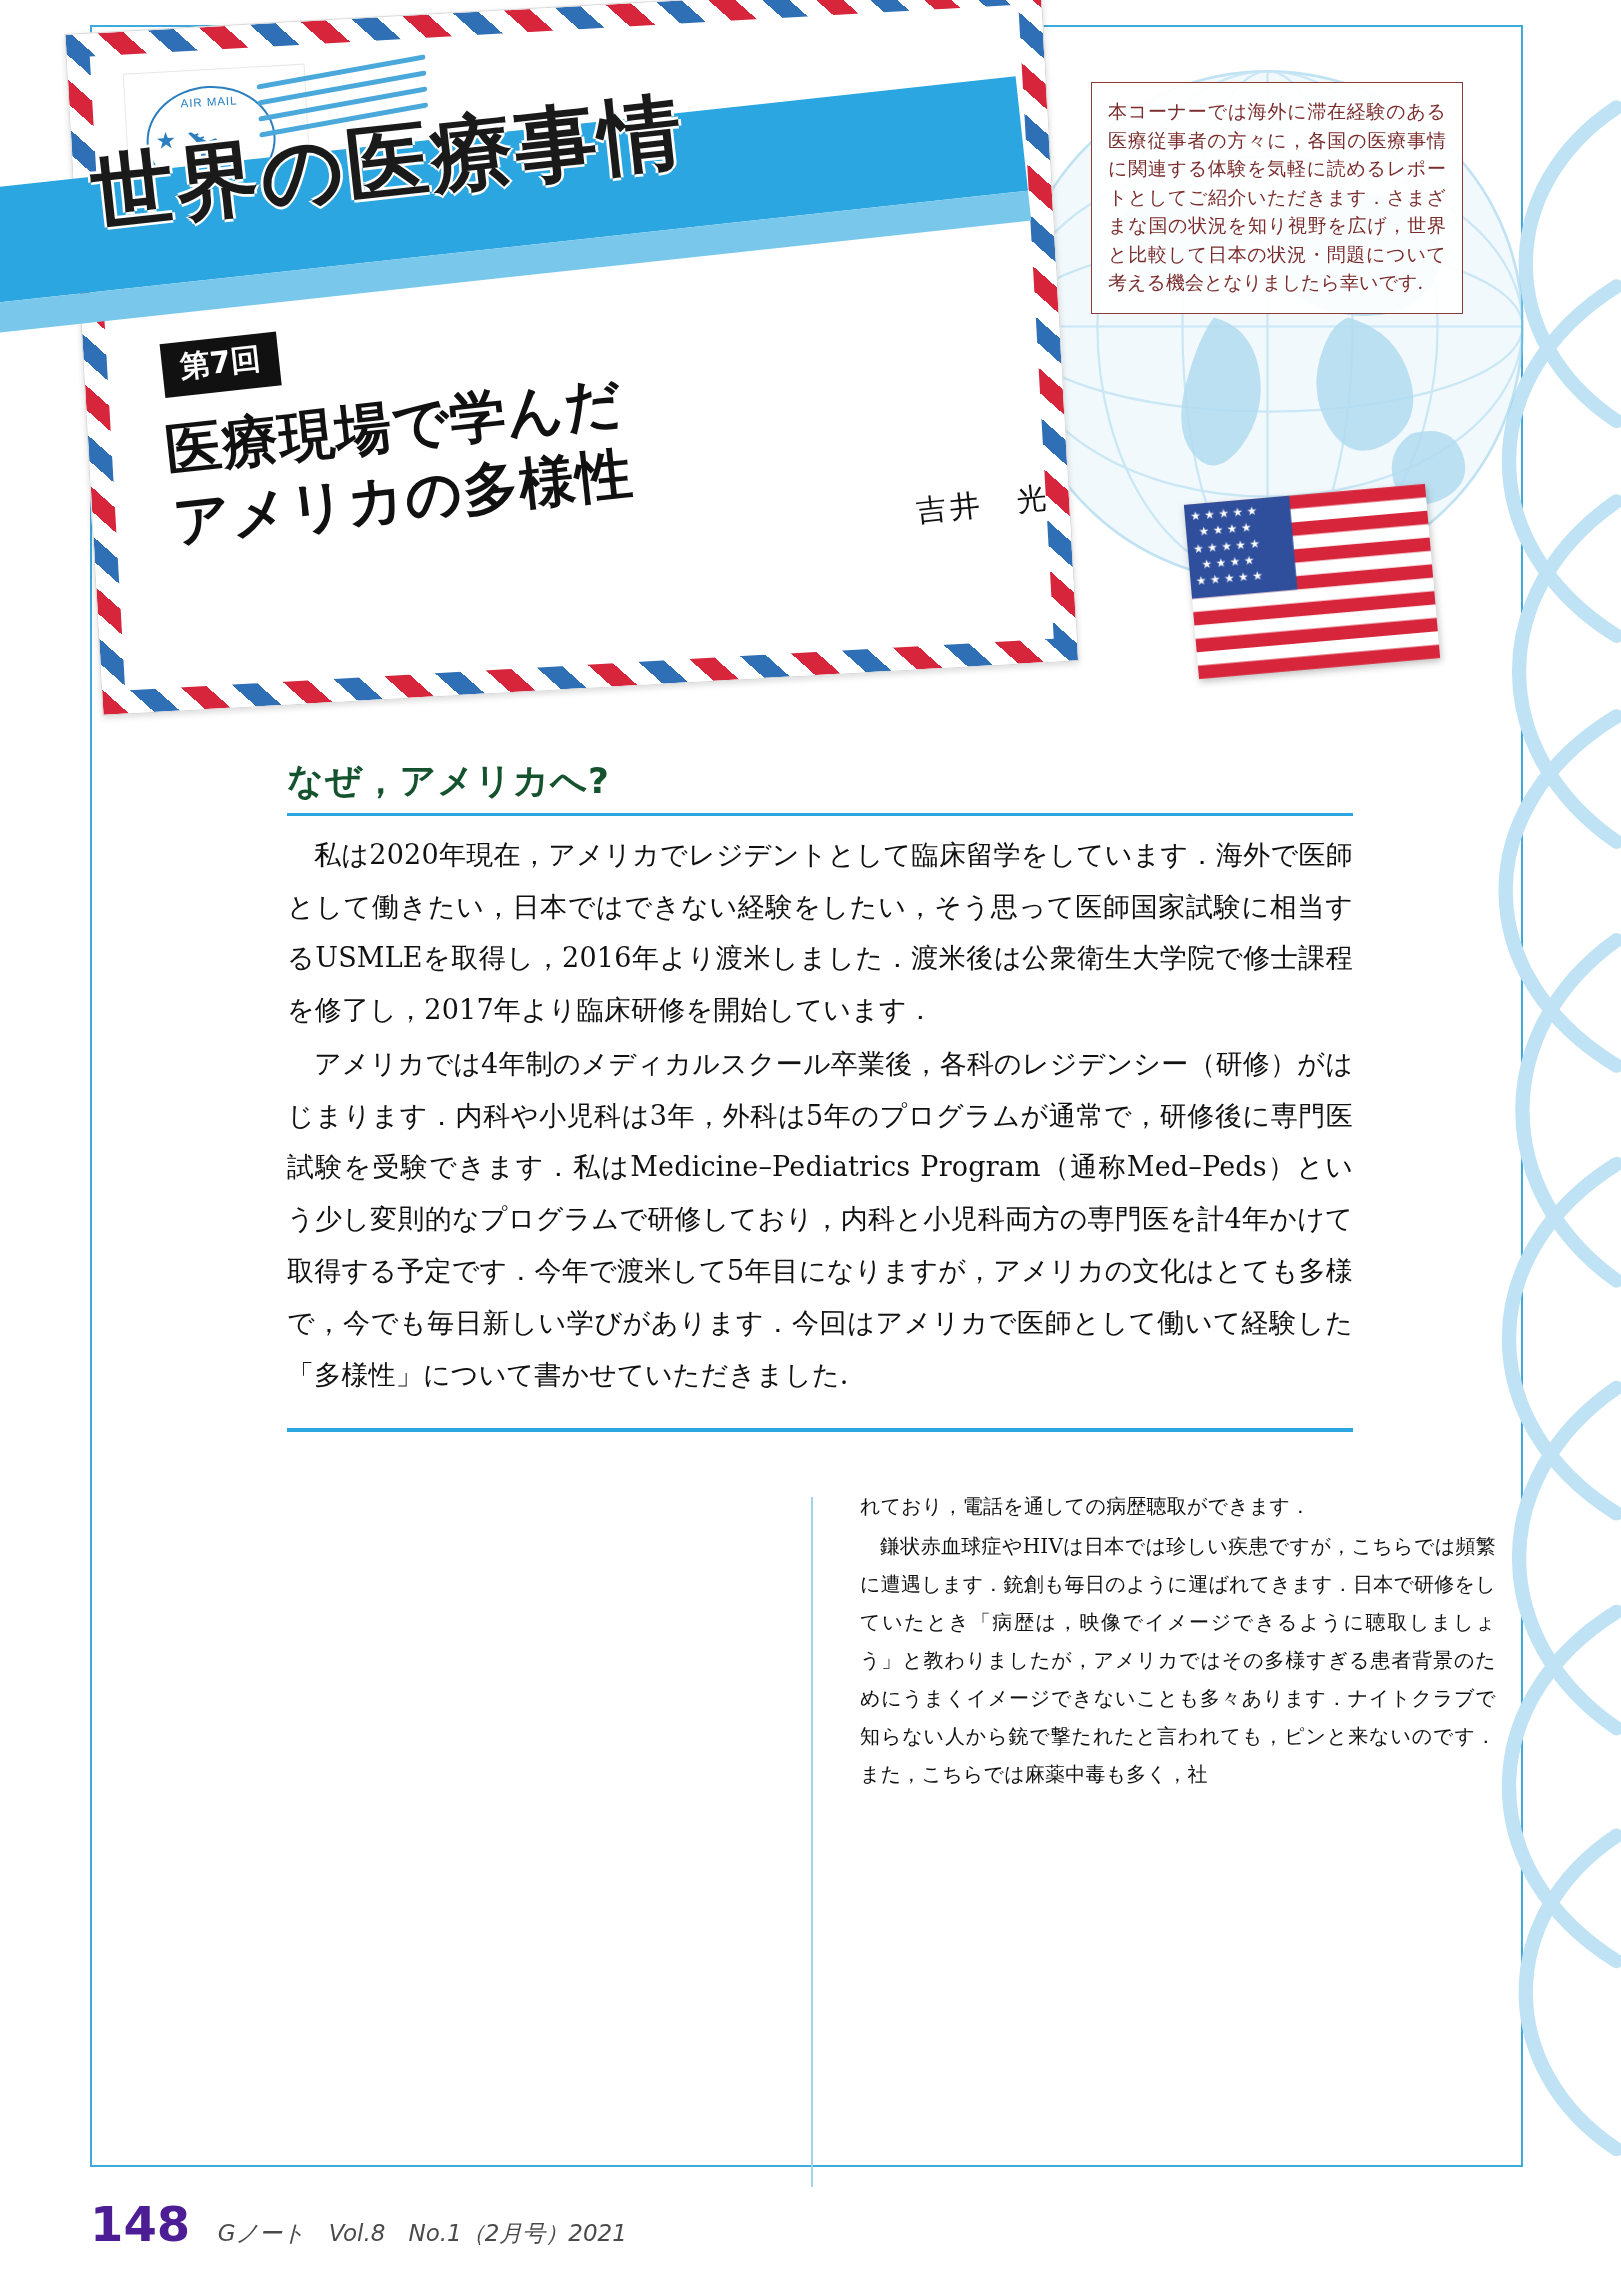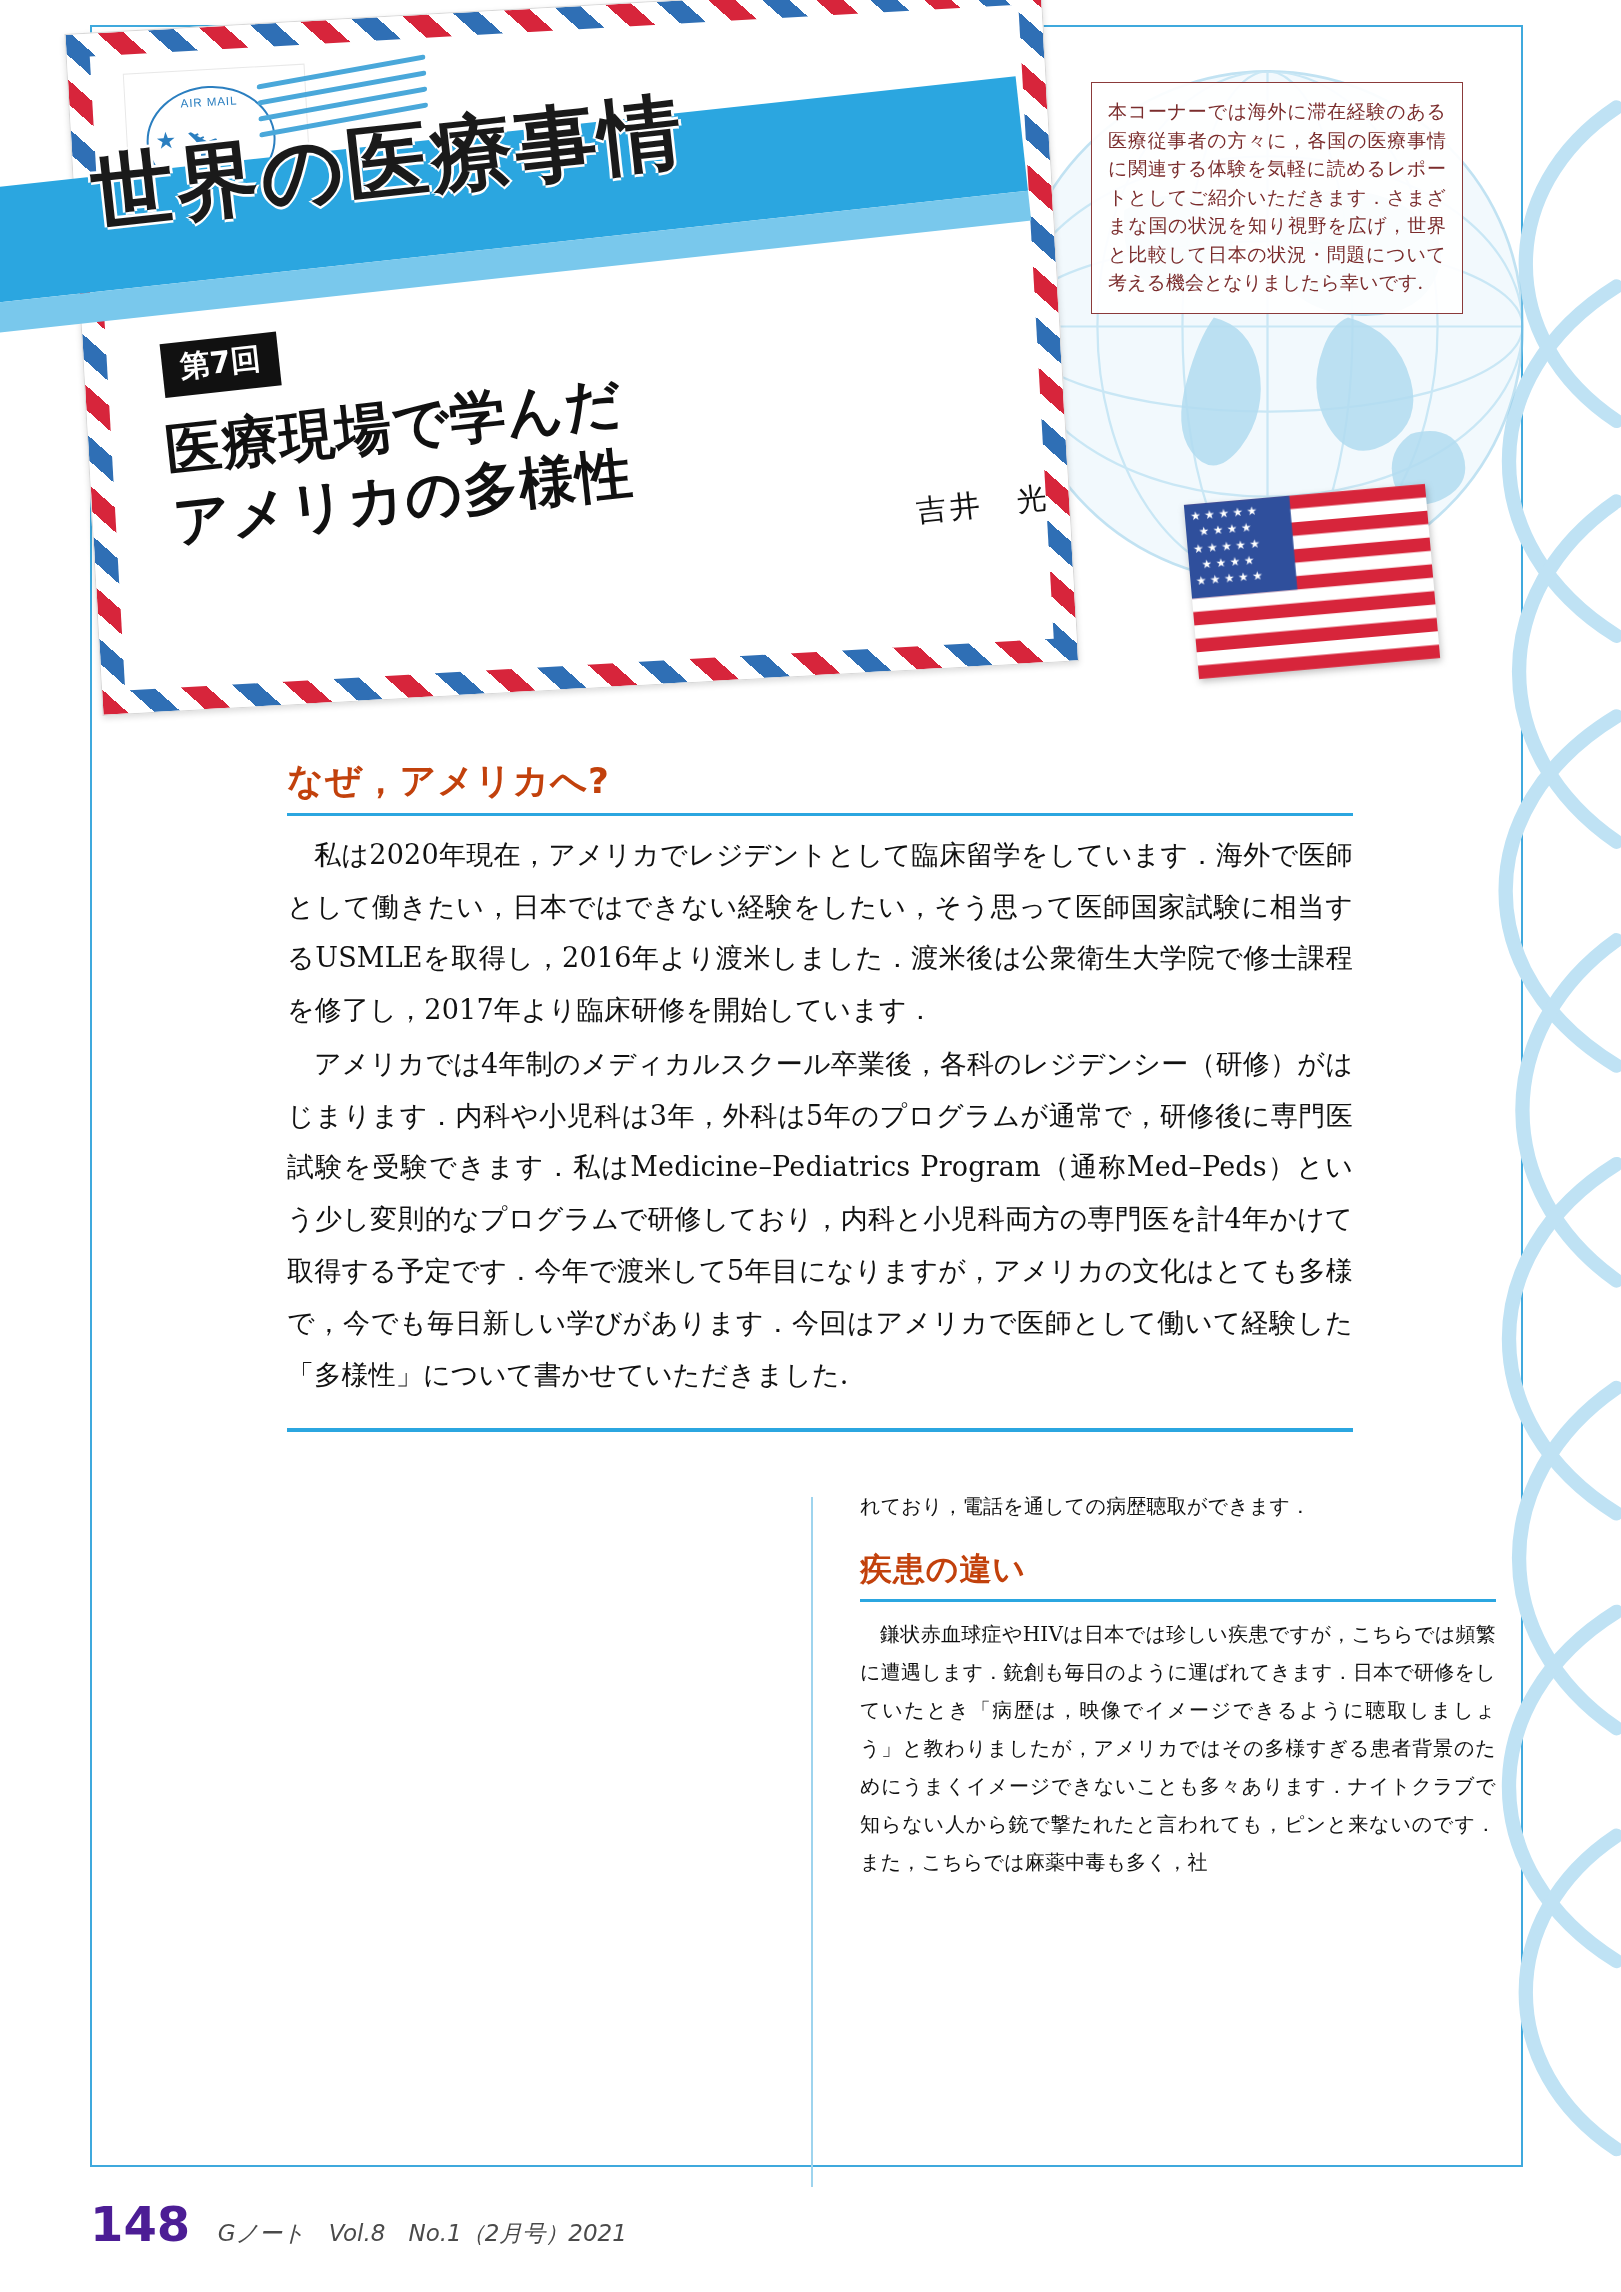--- a/index.html
+++ b/index.html
@@ -262,21 +262,21 @@
     position: absolute;
     left: 287px;
     top: 757px;
     width: 1066px;
   }
   h2.sec-head {
     margin: 0 0 12.5px 0;
     font-family: "DejaVu Sans", "Liberation Sans", sans-serif;
     font-weight: bold;
     font-size: 36px;
-    color: #c2410c;
+    color: #14532d;
     padding-bottom: 7.2px;
     border-bottom: 3.6px solid #2ba6e0;
     letter-spacing: 0.9px;
   }
   .lead p, .col p {
     margin: 0 0 1.8px 0;
     text-indent: 1em;
     font-size: 27px;
     line-height: 1.92;
     text-align: justify;
@@ -448,21 +448,20 @@
 </div>
 <div class="lead-rule"></div>
 
 <div class="col-divider"></div>
 
 <div class="col left">
 </div>
 
 <div class="col right">
   <p style="text-indent:0;">れており，電話を通しての病歴聴取ができます．</p>
-  <h2 class="sec-head" style="margin-top:23px;">疾患の違い</h2>
   <p>鎌状赤血球症やHIVは日本では珍しい疾患ですが，こちらでは頻繁に遭遇します．銃創も毎日のように運ばれてきます．日本で研修をしていたとき「病歴は，映像でイメージできるように聴取しましょう」と教わりましたが，アメリカではその多様すぎる患者背景のためにうまくイメージできないことも多々あります．ナイトクラブで知らない人から銃で撃たれたと言われても，ピンと来ないのです．また，こちらでは麻薬中毒も多く，社</p>
 </div>
 
 <div class="footer">
   <span class="pageno">148</span>
   <span class="meta">Gノート　Vol.8　No.1（2月号）2021</span>
 </div>
 
 
 </body></html>

